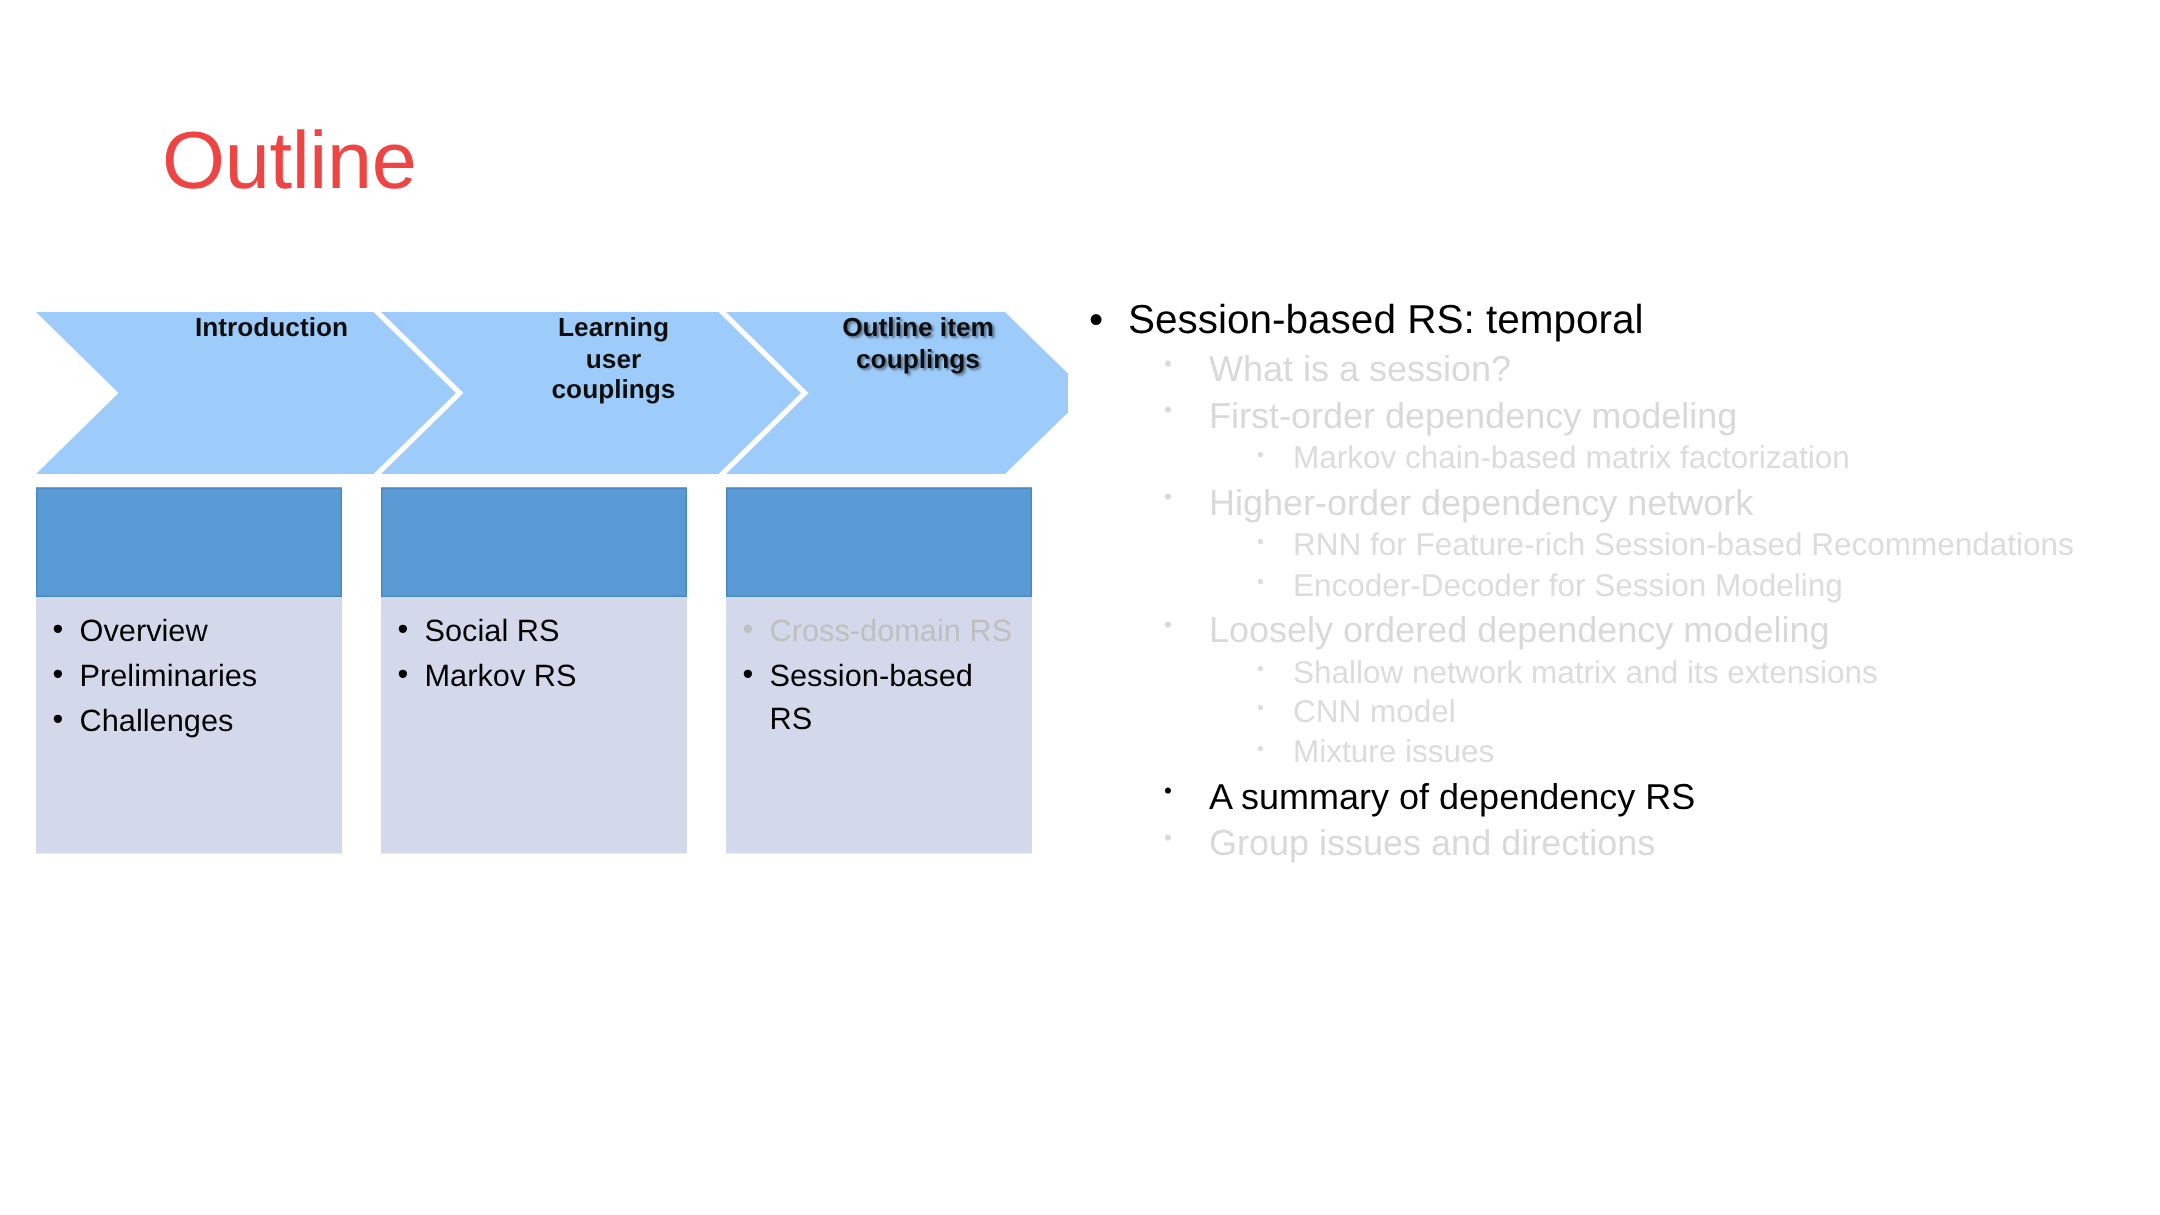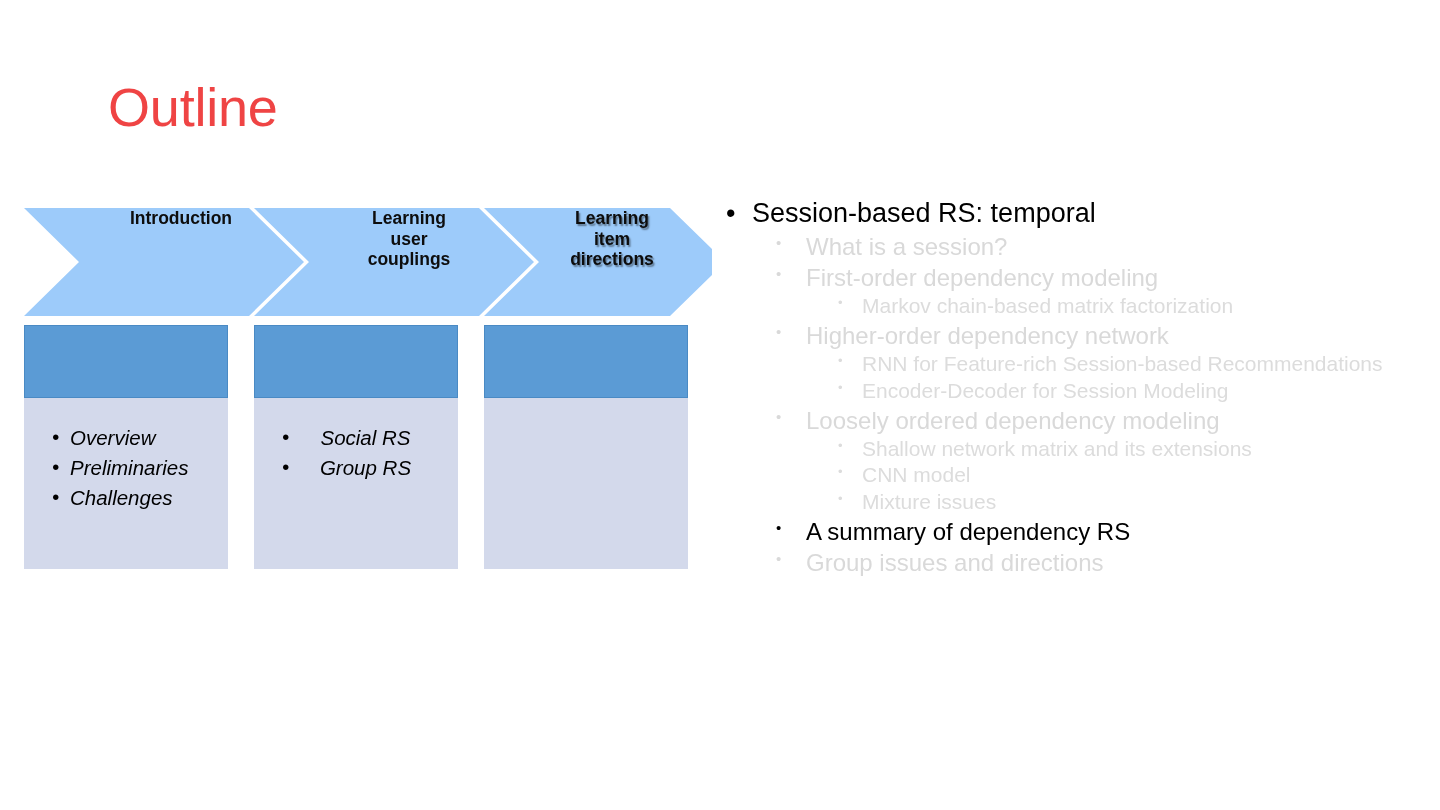--- a/index.html
+++ b/index.html
@@ -83,36 +83,35 @@
   
   .card {
     position: absolute;
     top: 325px;
     width: 204px;
     height: 244px;
     background: #d3d9eb;
     box-sizing: border-box;
   }
   .card-1 { left: 24px; }
-  .card-2 { left: 254px; text-align: center; }
+  .card-2 { left: 254px; }
   .card-3 { left: 484px; }
   .card-header {
     height: 73px;
     background: #5b9bd5;
     border: 1px solid #4a8ac4;
     box-sizing: border-box;
   }
   .card-body {
     padding: 8px 10px 0 10px;
   }
   .card-list {
-    margin: 17px;
+    margin: 0;
     padding: 0;
     list-style: none;
-    font-style: italic;
   }
   .card-list li {
     position: relative;
     padding-left: 19px;
     font-size: 20.5px;
     line-height: 1.42;
     color: #000000;
     margin-bottom: 1px;
   }
   .card-list li::before {
@@ -191,48 +190,54 @@
 
   <div class="chevron chevron-1">
     <span class="chevron-label">Introduction</span>
   </div>
 
   <div class="chevron chevron-2">
     <span class="chevron-label" style="max-width: 110px;">Learning user couplings</span>
   </div>
 
   <div class="chevron chevron-3">
-    <span class="chevron-label" style="max-width: 110px;">Learning item directions</span>
+    <span class="chevron-label" style="max-width: 110px;">Outline item couplings</span>
   </div>
 
 </div>
 
 <div class="card card-1">
   <div class="card-header"></div>
   <div class="card-body">
     <ul class="card-list">
       <li>Overview</li>
       <li>Preliminaries</li>
       <li>Challenges</li>
     </ul>
   </div>
 </div>
 
 <div class="card card-2">
   <div class="card-header"></div>
   <div class="card-body">
     <ul class="card-list">
       <li>Social RS</li>
-      <li>Group RS</li>
+      <li>Markov RS</li>
     </ul>
   </div>
 </div>
 
 <div class="card card-3">
   <div class="card-header"></div>
+  <div class="card-body">
+    <ul class="card-list">
+      <li class="dim">Cross-domain RS</li>
+      <li>Session-based RS</li>
+    </ul>
+  </div>
 </div>
 
 <div id="outline">
   <div class="ol-item lvl0">
     <span class="bullet">•</span>
     <span class="txt">Session-based RS: temporal</span>
   </div>
   <div class="ol-item lvl1">
     <span class="bullet">•</span>
     <span class="txt">What is a session?</span>

